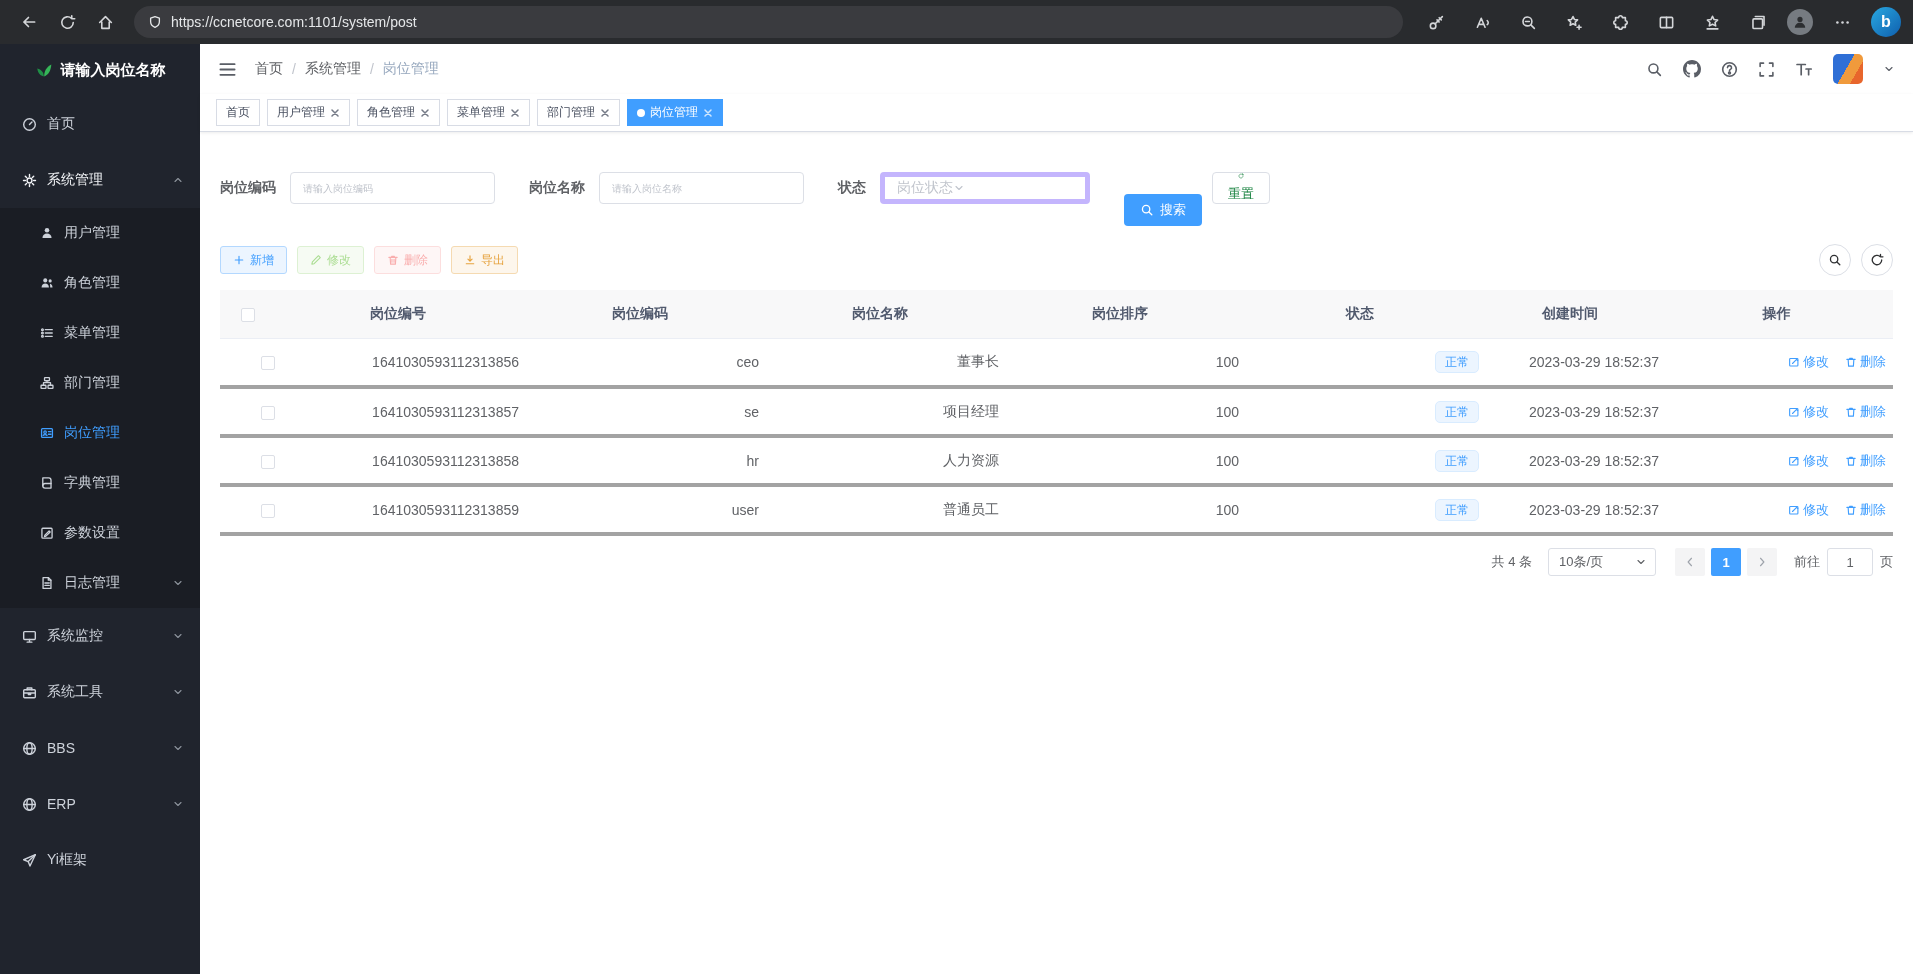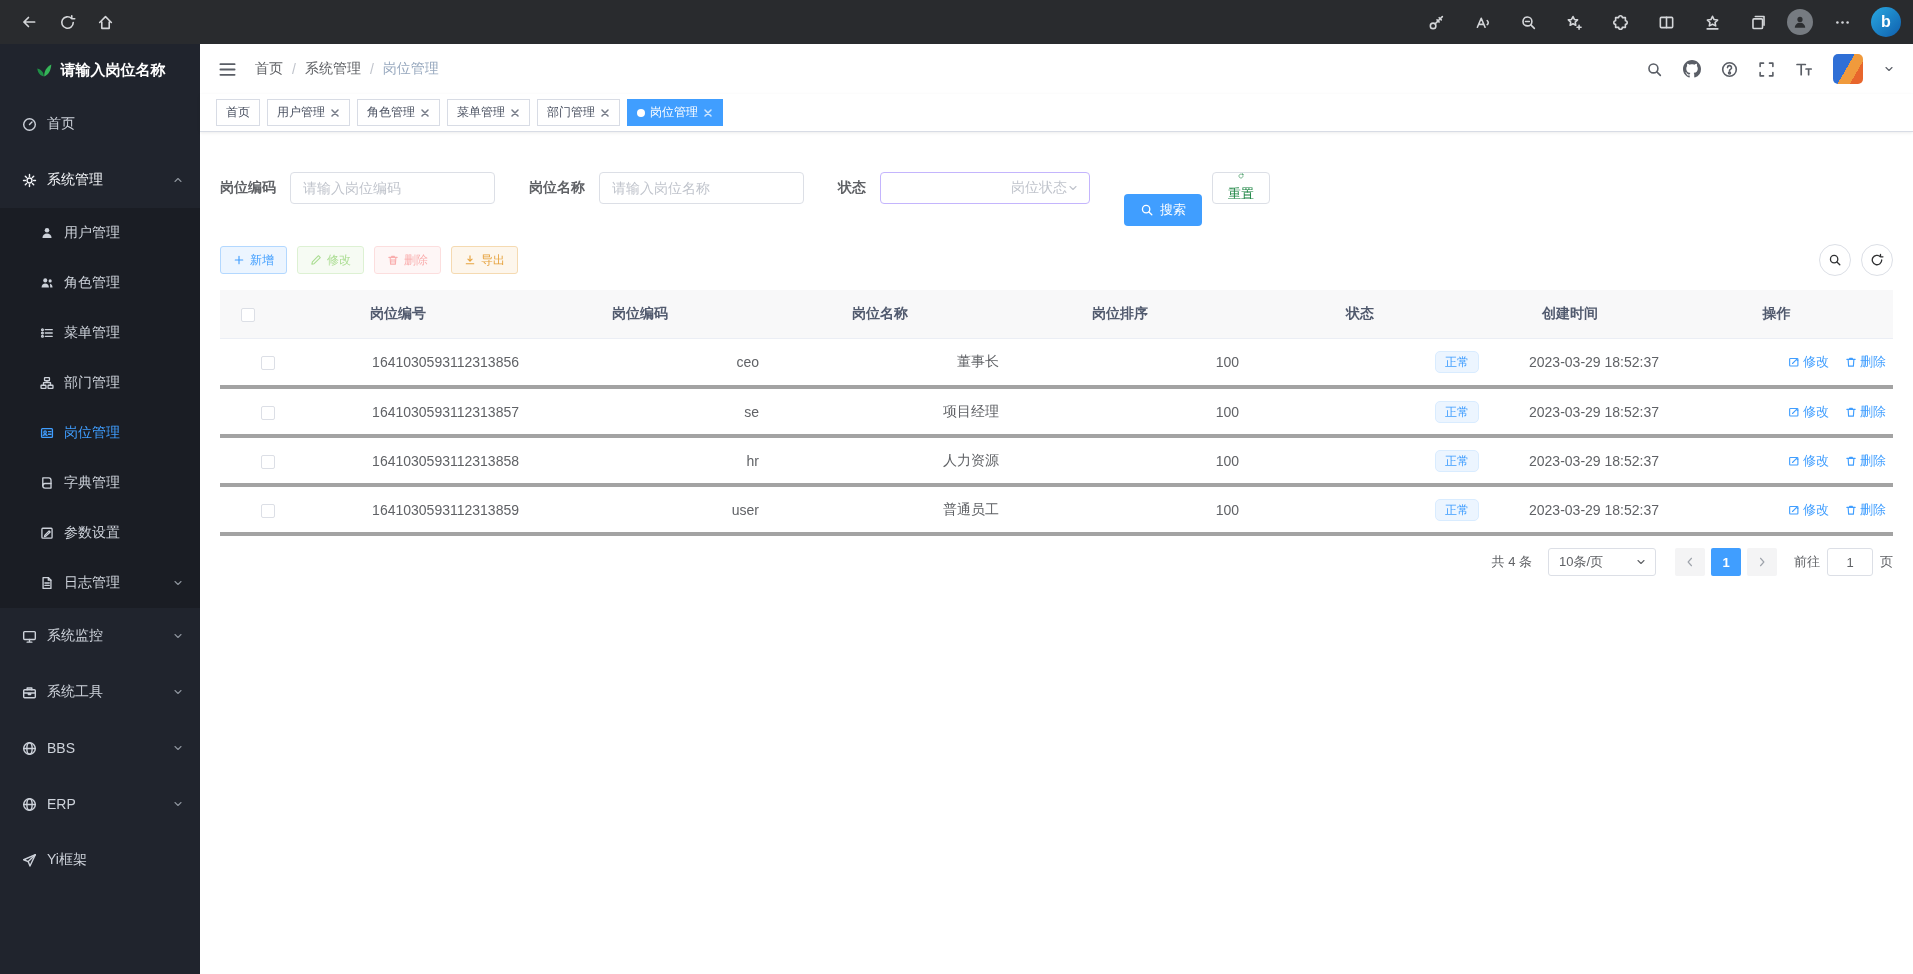--- a/index.html
+++ b/index.html
@@ -53,23 +53,23 @@
   .tab.active { background:#409eff; border-color:#409eff; color:#fff; }
   .tab.active .dot { display:inline-block; width:8px; height:8px; border-radius:50%; background:#fff; }
   .tab .x { display:flex; color:inherit; opacity:.75; }
 
   
   .content { flex:1; padding:18px 20px; }
 
   .filter { display:flex; align-items:center; margin-bottom:18px; }
   .f-group { display:flex; align-items:center; margin-right:34px; }
   .f-label { font-size:14px; font-weight:700; color:#606266; margin-right:14px; white-space:nowrap; }
-  .f-input { width:205px; height:32px; border:1px solid #dcdfe6; border-radius:4px; padding:0 12px; font-size:14px; color:#3b82f6; outline:none; }
+  .f-input { width:205px; height:32px; border:1px solid #dcdfe6; border-radius:4px; padding:0 12px; font-size:10px; color:#3b82f6; outline:none; }
   .f-input::placeholder, .goto-input::placeholder { color:#c0c4cc; }
-  .f-select { width:210px; height:32px; border:1px solid #c4b5fd; border-radius:4px; padding:0 10px 0 12px; display:flex; align-items:center; justify-content:flex-end; color:#c0c4cc; font-size:14px; background:#fff; cursor:pointer; }
+  .f-select { width:210px; height:32px; border:5px solid #c4b5fd; border-radius:4px; padding:0 10px 0 12px; display:flex; align-items:center; justify-content:flex-start; color:#c0c4cc; font-size:14px; background:#fff; cursor:pointer; }
   .f-select .chev { color:#c0c4cc; display:flex; }
 
   .btn { height:32px; border-radius:4px; font-size:13px; display:inline-flex; align-items:center; gap:6px; padding:0 15px; cursor:pointer; border:1px solid transparent; white-space:nowrap; }
   .btn-primary { background:#409eff; color:#fff;margin-top:44px; }
   .btn-plain { background:#fff; border-color:#dcdfe6; color:#15803d; margin-left:10px;flex-direction:column; }
 
   .toolbar { display:flex; align-items:center; gap:10px; margin-bottom:14px; }
   .btn-sm { height:28px; padding:0 12px; font-size:12px; border-radius:3px; gap:5px; }
   .b-add { color:#409eff; background:#ecf5ff; border:1px solid #b3d8ff; }
   .b-edit { color:#67c23a; background:#f0f9eb; border:1px solid #c2e7b0; opacity:.55; cursor:not-allowed; }
@@ -104,20 +104,26 @@
   </div>
   <div class="ci">
     <svg class="sk" width="17" height="17" viewBox="0 0 16 16">
         <path d="M13.4 8a5.4 5.4 0 1 1-1.6-3.8M12 1.6v2.8h2.8"></path>
       </svg>
   </div>
   <div class="ci">
     <svg class="sk" width="17" height="17" viewBox="0 0 16 16">
         <path d="M2.5 8 8 2.5 13.5 8M4.5 7.5V13.5h7V7.5"></path>
       </svg>
+  </div>
+  <div class="url-pill">
+    <svg class="sk" width="14" height="14" viewBox="0 0 16 16">
+        <path d="M8 1.8l5 1.8v4.2c0 3-2 5.2-5 6.4-3-1.2-5-3.4-5-6.4V3.6z"></path>
+      </svg>
+    <span class="url-text">https://ccnetcore.com:1101/system/post</span>
   </div>
   <div class="chrome-right">
     <div class="ci">
       <svg class="sk" width="17" height="17" viewBox="0 0 16 16">
           <circle cx="4.8" cy="11.2" r="2.6"></circle>
           <path d="M6.8 9.2 13.5 2.5M10.5 3.5l2 2M8.5 5.5l2 2"></path>
         </svg>
     </div>
     <div class="ci">
       <svg class="sk" width="17" height="17" viewBox="0 0 16 16">

